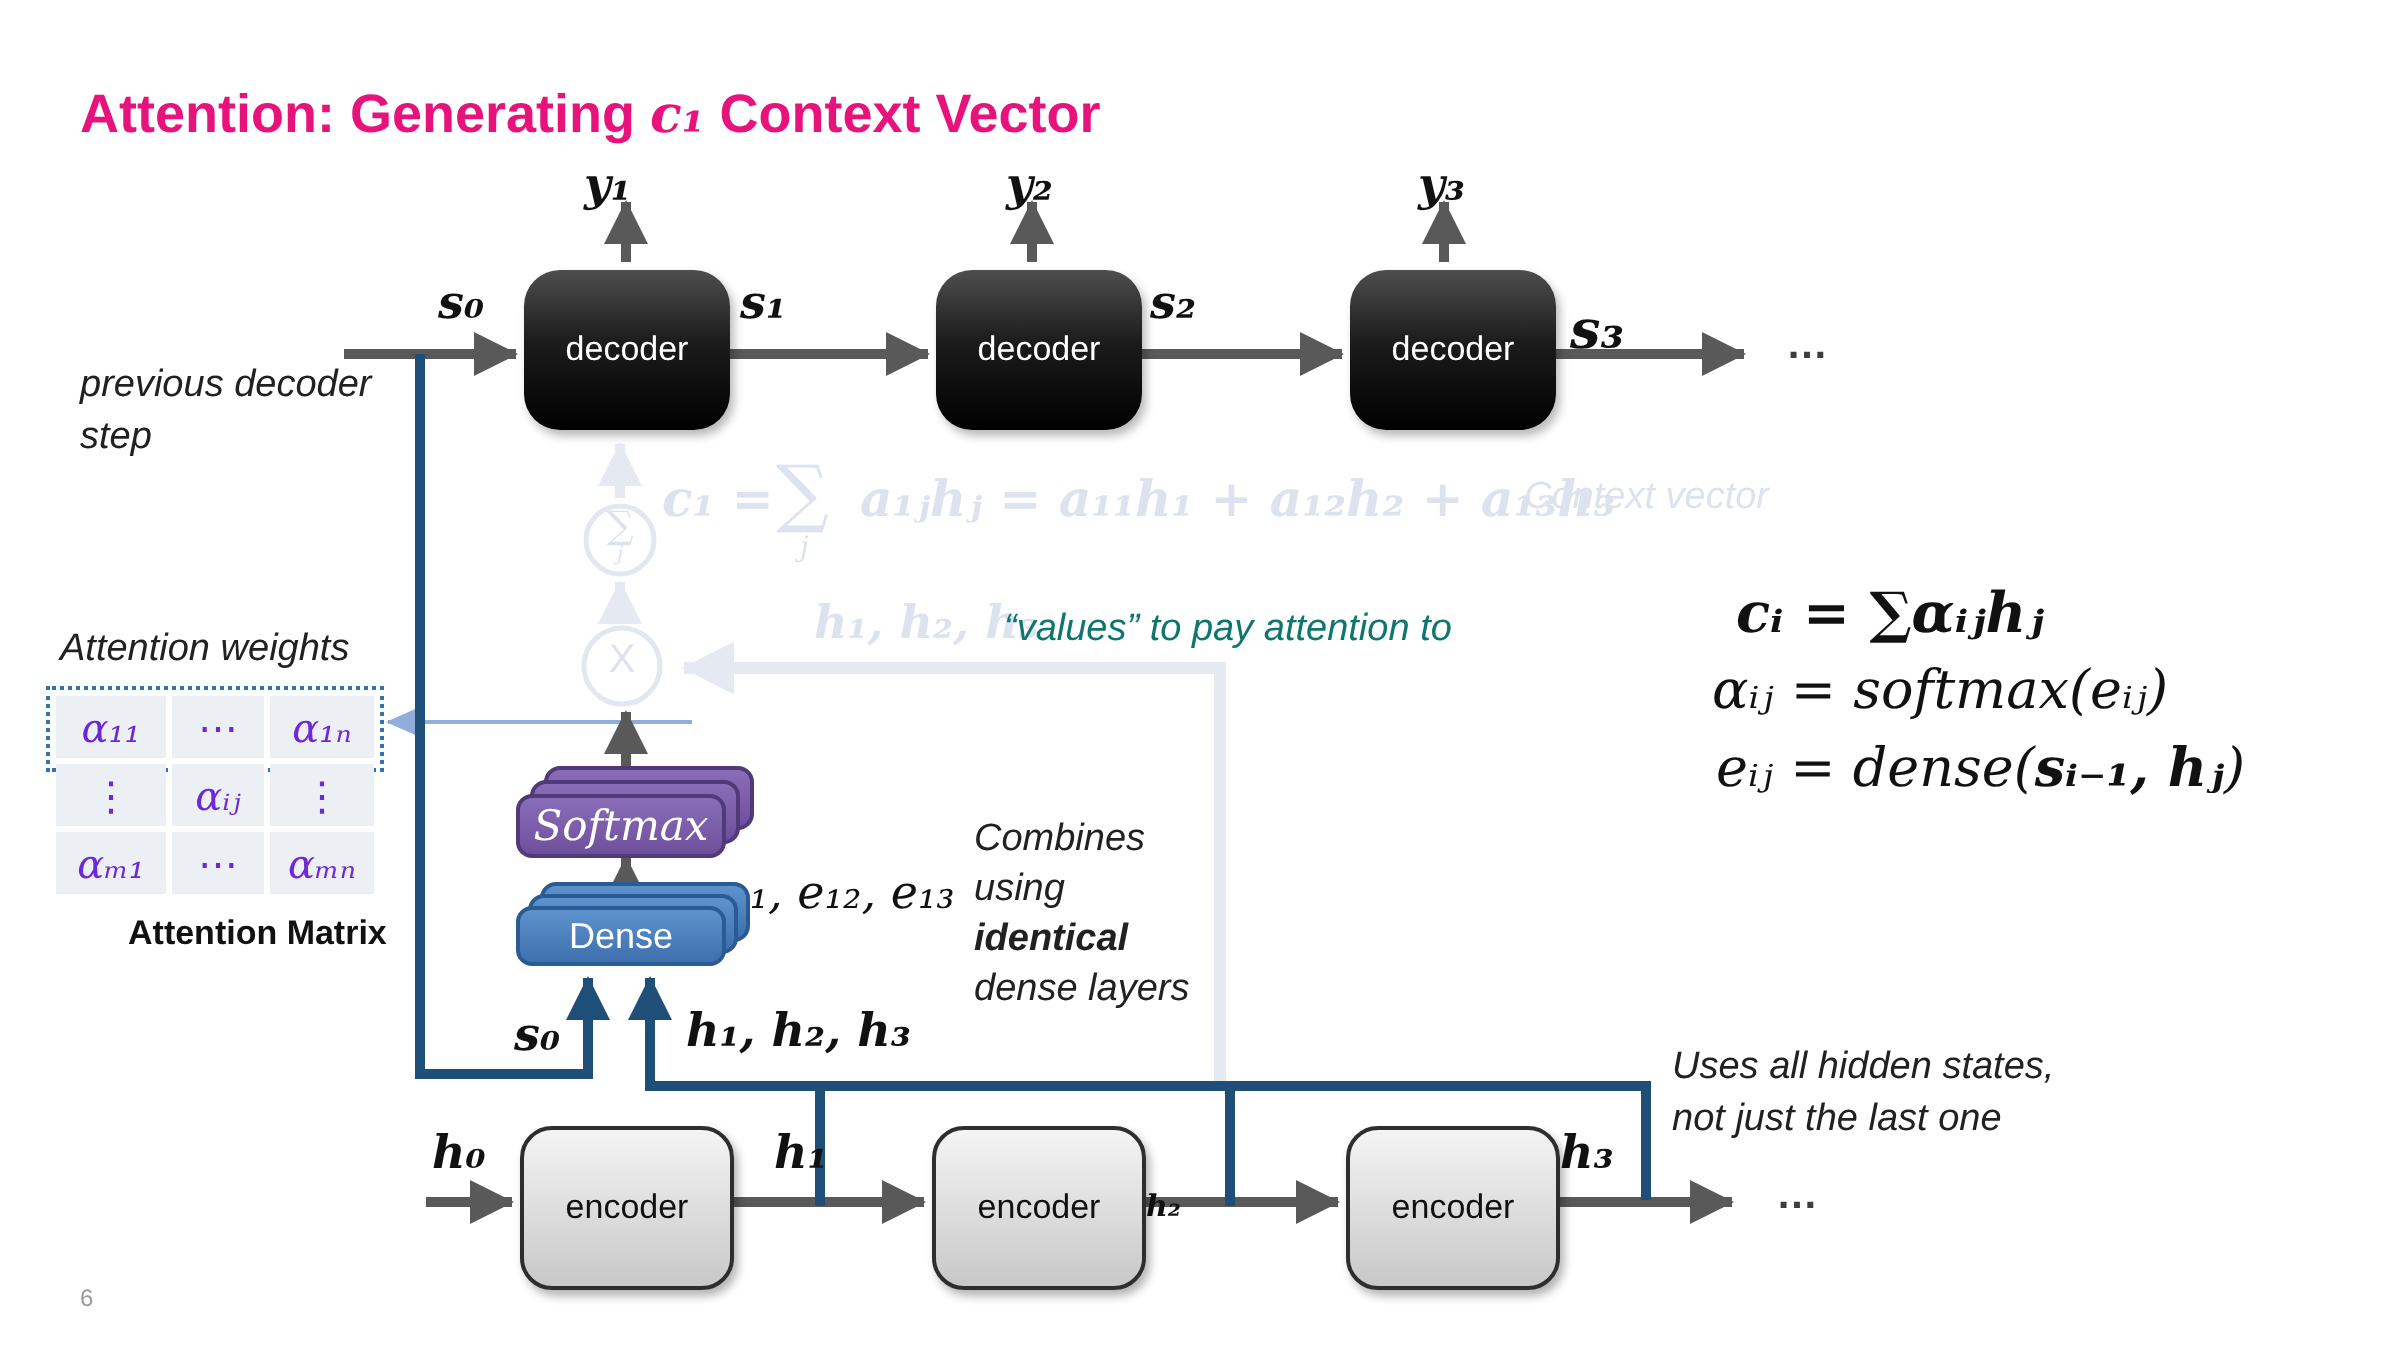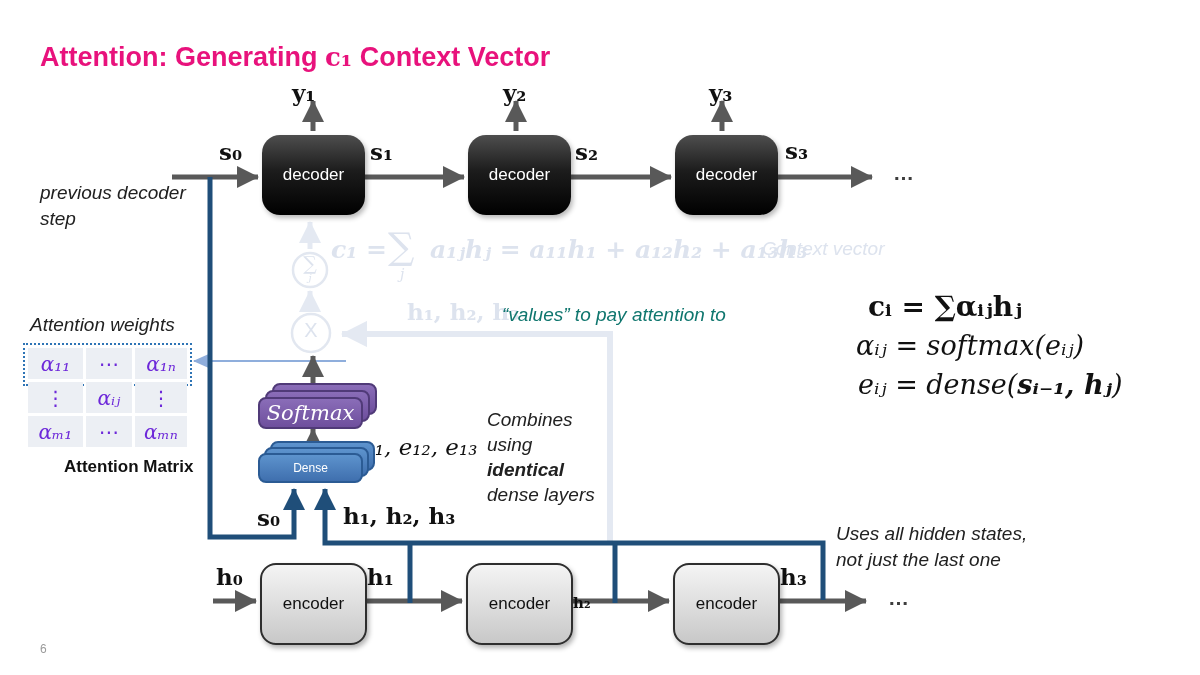--- a/index.html
+++ b/index.html
@@ -1,19 +1,19 @@
 <!DOCTYPE html>
 <html><head>
 <meta charset="utf-8">
 <style>
   html,body{margin:0;padding:0;background:#fff;}
   #slide{position:relative;width:1200px;height:675px;background:#ffffff;overflow:hidden;
          font-family:"Liberation Sans",sans-serif;}
   .abs{position:absolute;}
-  .mathbi{font-family:"DejaVu Serif","DejaVu Sans",serif;font-weight:bold;color:#111;}
+  .mathbi{font-family:"DejaVu Serif","DejaVu Sans",serif;font-style:italic;font-weight:bold;color:#111;}
   .mathi{font-family:"DejaVu Serif","DejaVu Sans",serif;font-style:italic;color:#111;}
   .note{font-style:italic;color:#212121;font-size:19px;line-height:26px;}
   .nodebox{display:flex;align-items:center;justify-content:center;font-size:17px;}
   .decoder{width:103px;height:80px;border-radius:18px;color:#fff;
            background:linear-gradient(180deg,#4e4e4e 0%,#1c1c1c 45%,#000 100%);
            box-shadow:2px 3px 5px rgba(0,0,0,.28);}
   .encoder{width:103px;height:78px;border-radius:16px;color:#111;border:2px solid #2e2e2e;
            background:linear-gradient(180deg,#f4f4f4 0%,#dcdcdc 55%,#c8c8c8 100%);
            box-shadow:2px 3px 5px rgba(0,0,0,.3);}
   .card{border-radius:8px;position:absolute;}
@@ -90,21 +90,21 @@
     <div>step</div>
   </div>
 
   <div class="abs mathbi" style="left:292px;top:79px;font-size:23px;">y₁</div>
   <div class="abs mathbi" style="left:503px;top:79px;font-size:23px;">y₂</div>
   <div class="abs mathbi" style="left:709px;top:79px;font-size:23px;">y₃</div>
 
   <div class="abs mathbi" style="left:219px;top:138px;font-size:23px;">s₀</div>
   <div class="abs mathbi" style="left:370px;top:138px;font-size:23px;">s₁</div>
   <div class="abs mathbi" style="left:575px;top:138px;font-size:23px;">s₂</div>
-  <div class="abs mathbi" style="left:785px;top:137px;font-size:23px;">s₃</div>
+  <div class="abs mathbi" style="left:785px;top:150px;font-size:27px;">s₃</div>
 
   <div class="abs nodebox decoder" style="left:262px;top:135px;">
       <span>decoder</span>
     </div>
   <div class="abs nodebox decoder" style="left:468px;top:135px;">
       <span>decoder</span>
     </div>
   <div class="abs nodebox decoder" style="left:675px;top:135px;">
       <span>decoder</span>
     </div>
@@ -145,21 +145,21 @@
   <div class="card softmax-card" style="left:265px;top:390px;"></div>
   <div class="card softmax-card" style="left:258px;top:397px;">
     <div class="cardlabel mathi" style="color:#fff;font-size:21px;text-align:center;">Softmax</div>
   </div>
 
   <div class="abs mathi" style="left:352px;top:434px;font-size:23px;">e₁₁, e₁₂, e₁₃</div>
 
   <div class="card dense-card" style="left:270px;top:441px;"></div>
   <div class="card dense-card" style="left:264px;top:447px;"></div>
   <div class="card dense-card" style="left:258px;top:453px;">
-    <div class="cardlabel" style="font-size:12px;">Dense</div>
+    <div class="cardlabel" style="font-size:18px;">Dense</div>
   </div>
 
   <div class="abs note" style="left:487px;top:407px;line-height:25px;">
     <div>Combines</div>
     <div>using</div>
     <div style="font-weight:bold;">identical</div>
     <div>dense layers</div>
   </div>
 
   <div class="abs mathbi" style="left:868px;top:290px;font-size:28px;">cᵢ = ∑αᵢⱼhⱼ</div>
@@ -170,21 +170,21 @@
 
   <div class="abs mathbi" style="left:257px;top:504px;font-size:23px;">s₀</div>
   <div class="abs mathbi" style="left:343px;top:502px;font-size:23px;">h₁, h₂, h₃</div>
 
   <div class="abs note" style="left:836px;top:521px;">
     <div>Uses all hidden states,</div>
     <div>not just the last one</div>
   </div>
 
   <div class="abs mathbi" style="left:216px;top:563px;font-size:23px;">h₀</div>
-  <div class="abs mathbi" style="left:367px;top:563px;font-size:23px;">h₁</div>
+  <div class="abs mathbi" style="left:367px;top:563px;font-size:23px;padding-left:20px;">h₁</div>
   <div class="abs mathbi" style="left:573px;top:578px;font-size:15px;margin-top:16px;">h₂</div>
   <div class="abs mathbi" style="left:780px;top:563px;font-size:23px;">h₃</div>
 
   <div class="abs nodebox encoder" style="left:260px;top:563px;">
       <span>encoder</span>
     </div>
   <div class="abs nodebox encoder" style="left:466px;top:563px;">
       <span>encoder</span>
     </div>
   <div class="abs nodebox encoder" style="left:673px;top:563px;">

